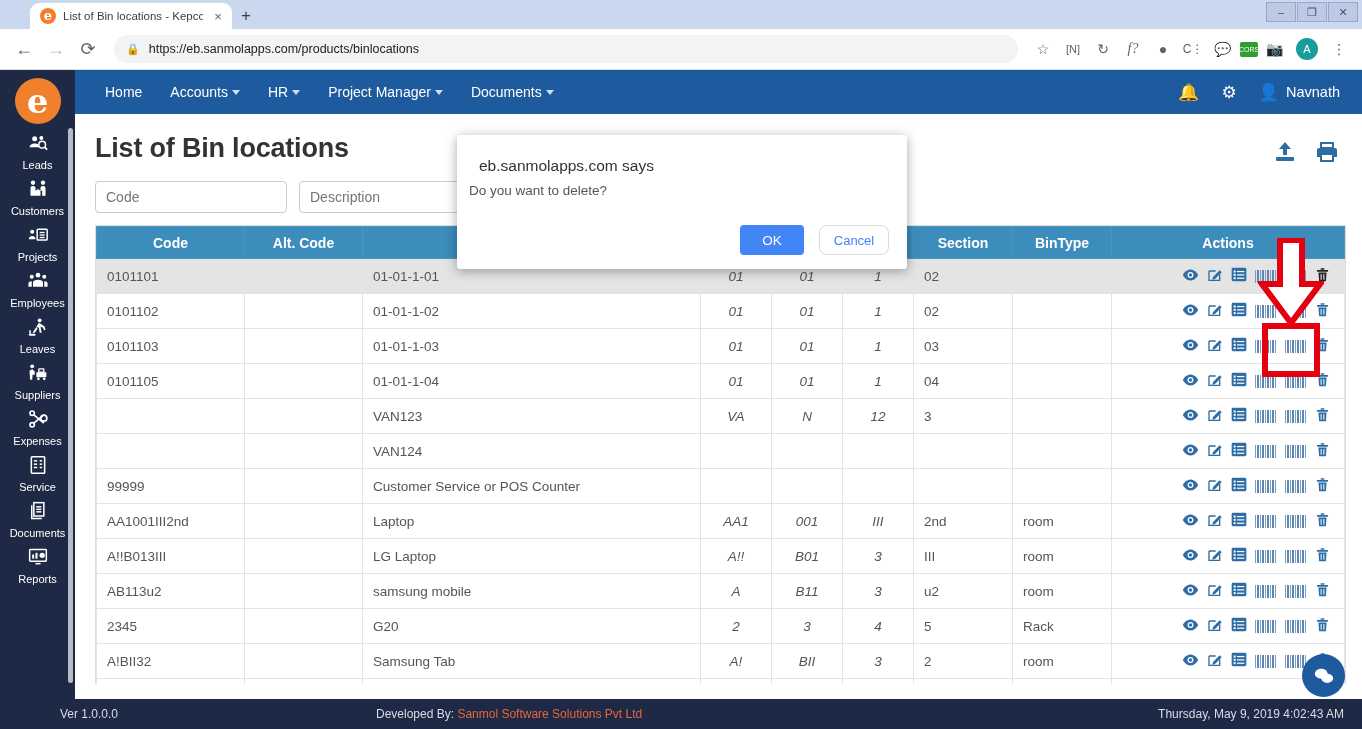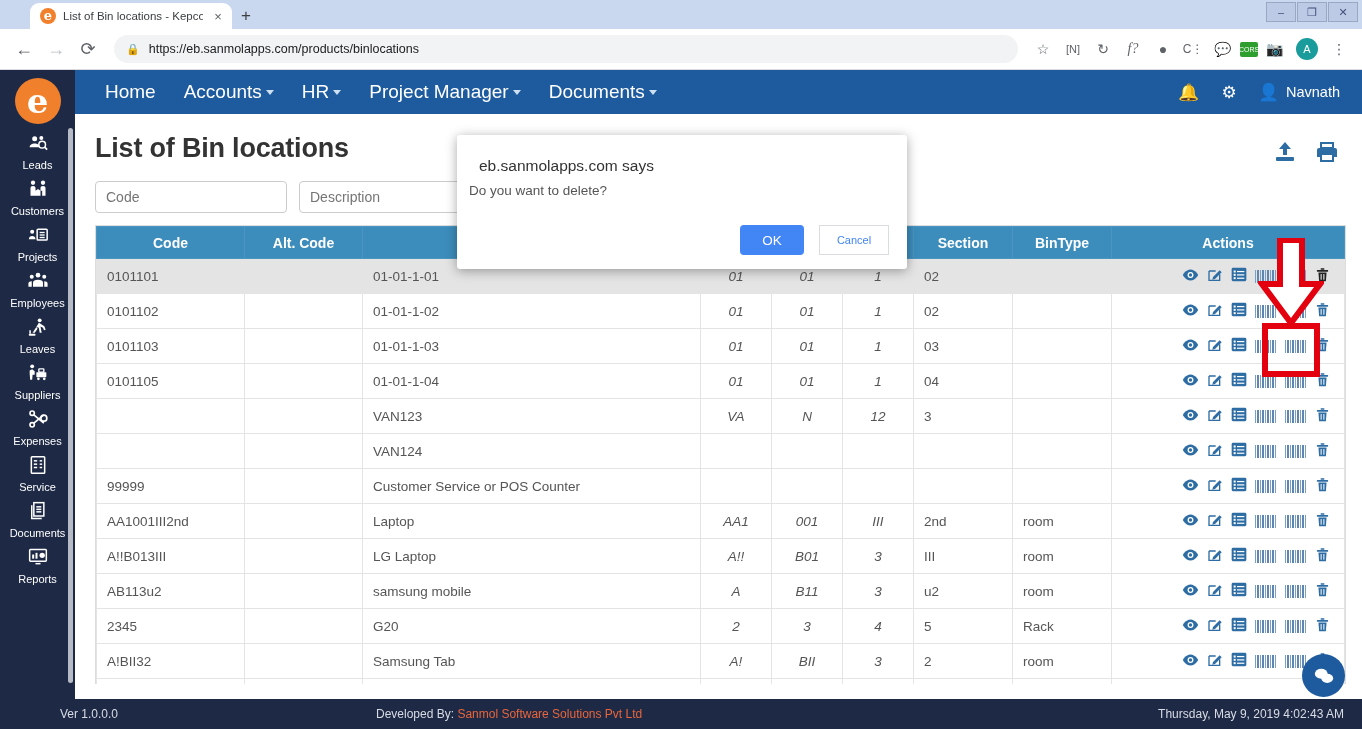--- a/index.html
+++ b/index.html
@@ -97,21 +97,21 @@
   #sidebar-scroll{
     position:absolute; right:2px; top:58px; width:5px; height:555px;
     background:#b6bac4; border-radius:3px;
   }
   #topnav{
     position:absolute; left:75px; top:0; right:0; height:44px;
     background:#1d5a9e; display:flex; align-items:center; padding:0 16px;
     color:#fff;
   }
   .nav-link{
-    font-size:19px; padding:0 14px; cursor:pointer; white-space:nowrap;
+    font-size:14px; padding:0 14px; cursor:pointer; white-space:nowrap;
     display:flex; align-items:center; gap:4px;
   }
   .caret{ border-left:4px solid transparent;border-right:4px solid transparent;
           border-top:5px solid #cfe0f2; display:inline-block; }
   #topnav-right{ margin-left:auto; display:flex; align-items:center; gap:22px; padding-right:6px;}
   #topnav-right .ic{ font-size:17px; cursor:pointer; }
   .user-chip{ display:flex;align-items:center;gap:6px;font-size:14.5px;cursor:pointer;}
   
   #content{
     position:absolute; left:75px; top:44px; right:0; bottom:30px;
@@ -206,22 +206,22 @@
   }
   #modal-dialog .m-btns{
     position:absolute; right:18px; bottom:14px; display:flex; gap:15px;
   }
   .btn-ok{
     background:#4285f4;color:#fff;border:none;border-radius:4px;
     width:64px;height:30px;font-size:13.5px;cursor:pointer;
     font-family:"Liberation Sans", sans-serif;
   }
   .btn-cancel{
-    background:#fff;color:#4285f4;border:1px solid #dadce0;border-radius:0;
-    width:70px;height:30px;font-size:11px;cursor:pointer;
+    background:#fff;color:#4285f4;border:1px solid #dadce0;border-radius:8px;
+    width:70px;height:30px;font-size:13px;cursor:pointer;
     font-family:"Liberation Sans", sans-serif;
   }
   svg.i{ display:block; }
 </style>
 </head>
 <body>
 
 <div id="browser-titlebar">
   <div class="tab">
     <span class="tab-favicon"></span>

